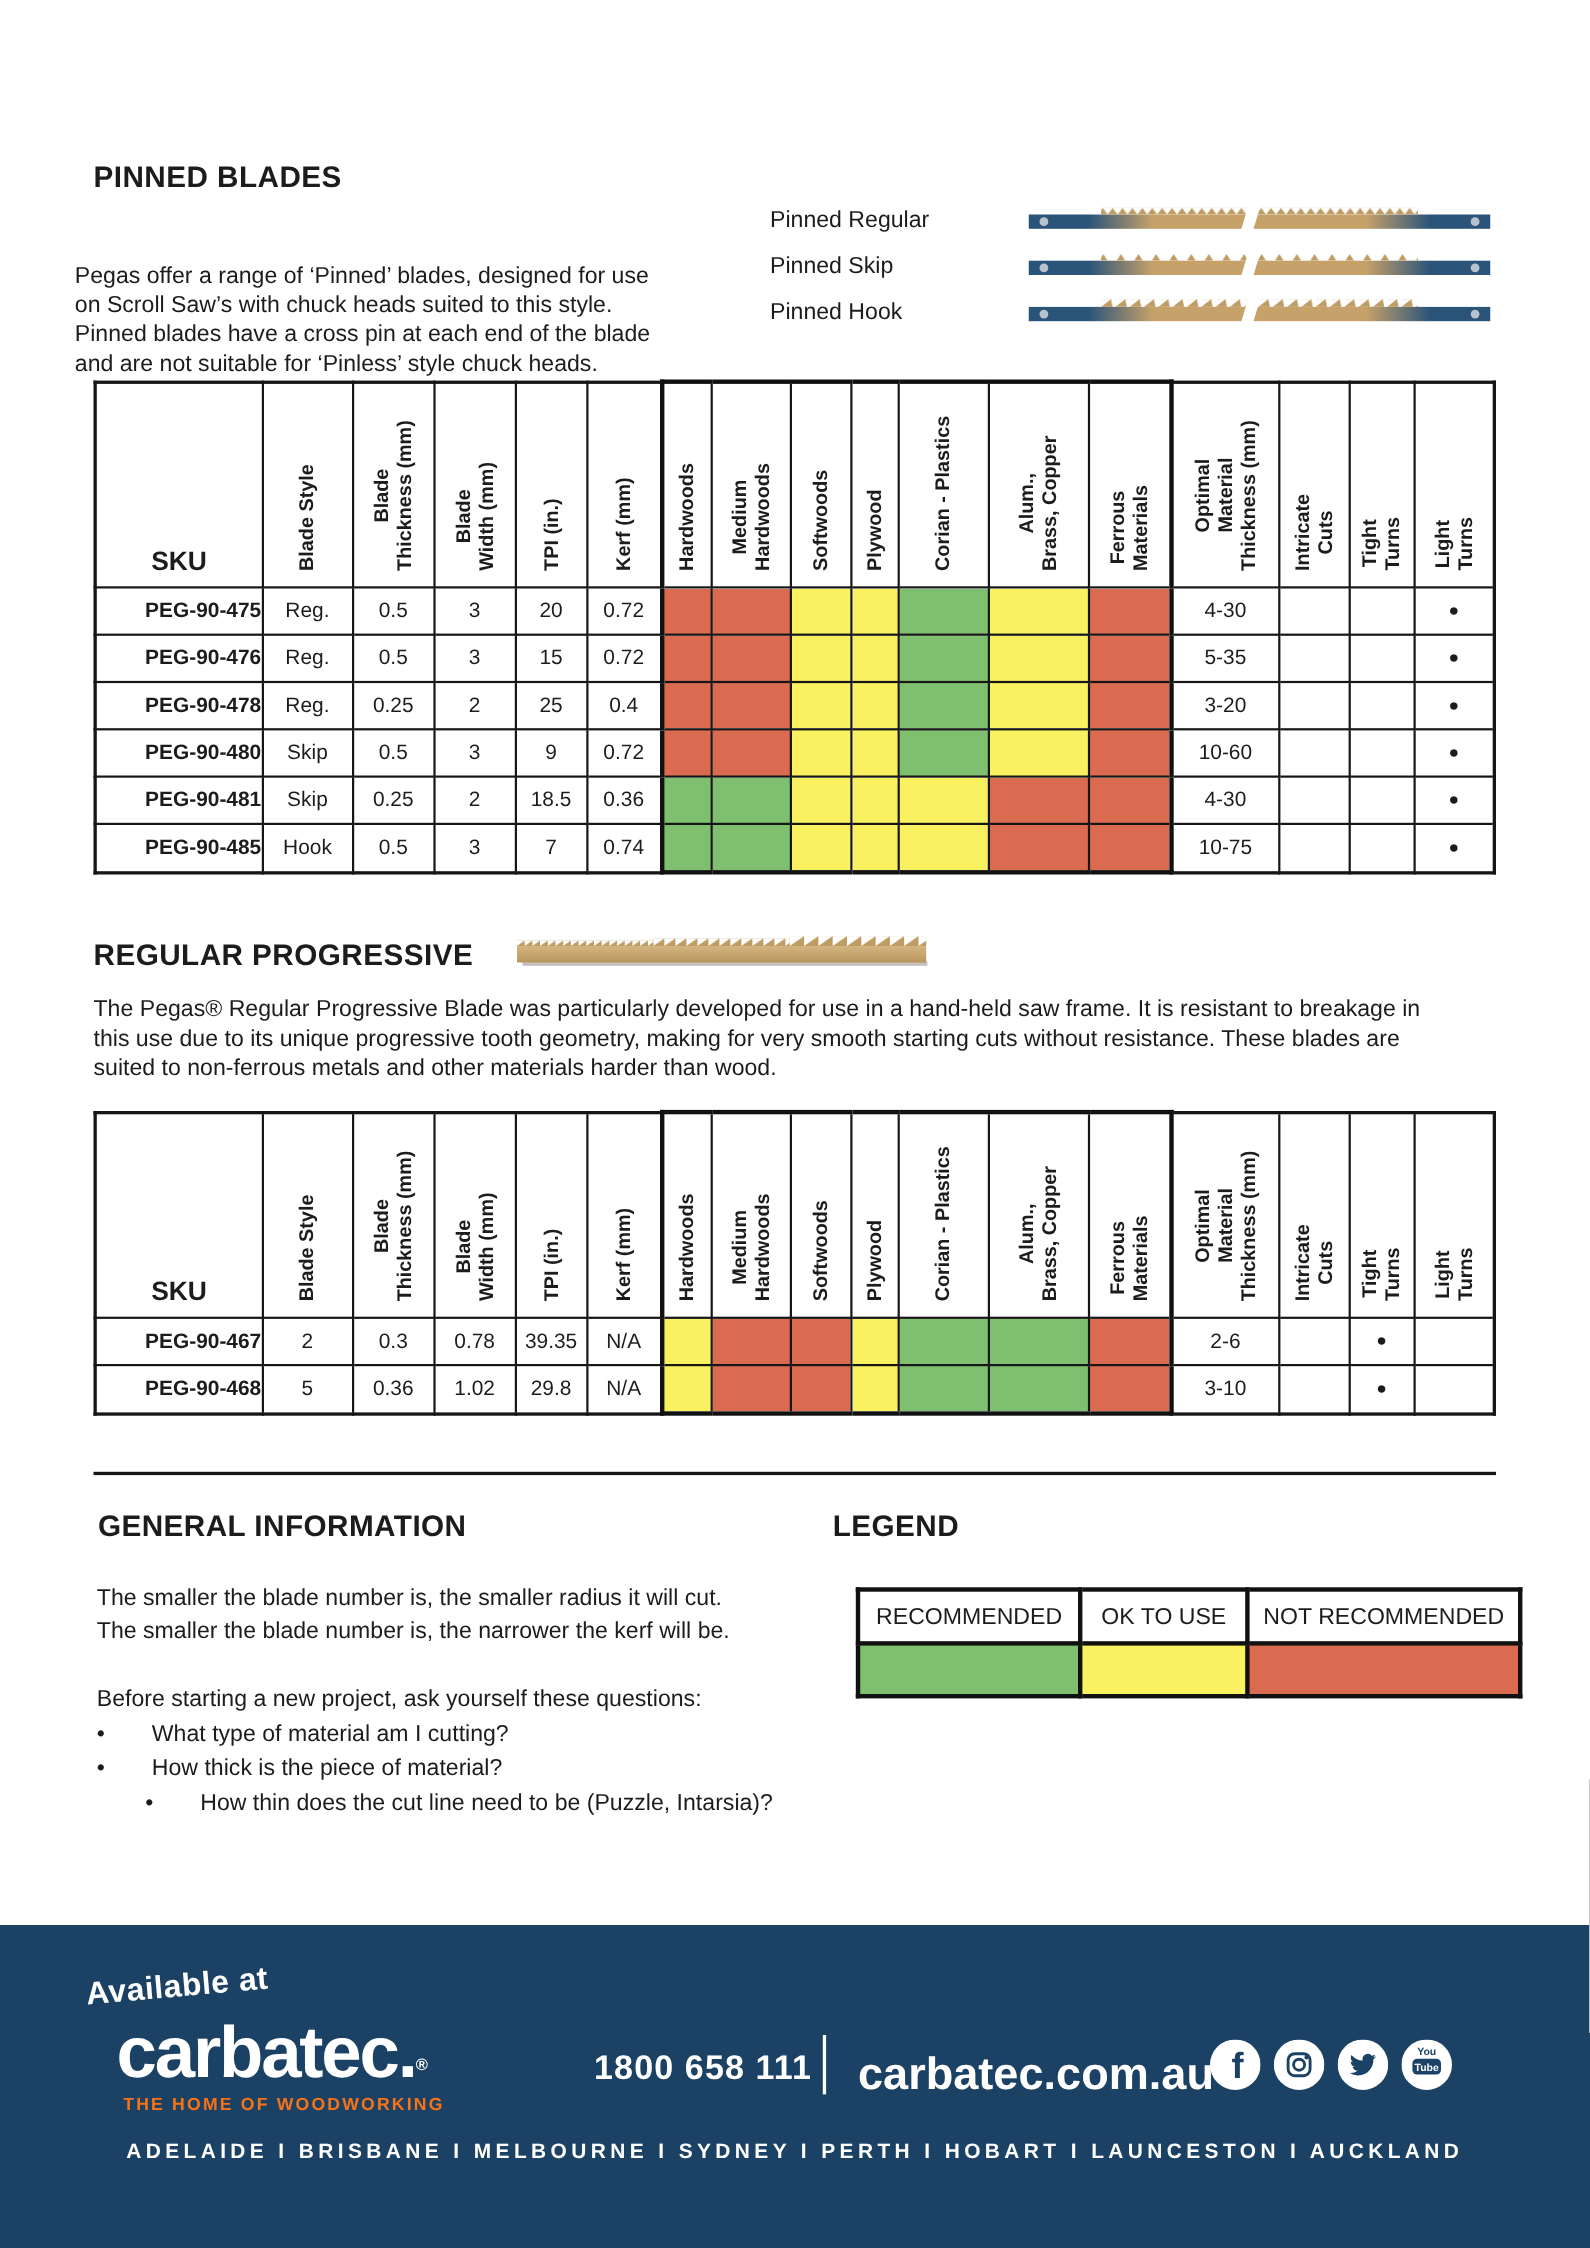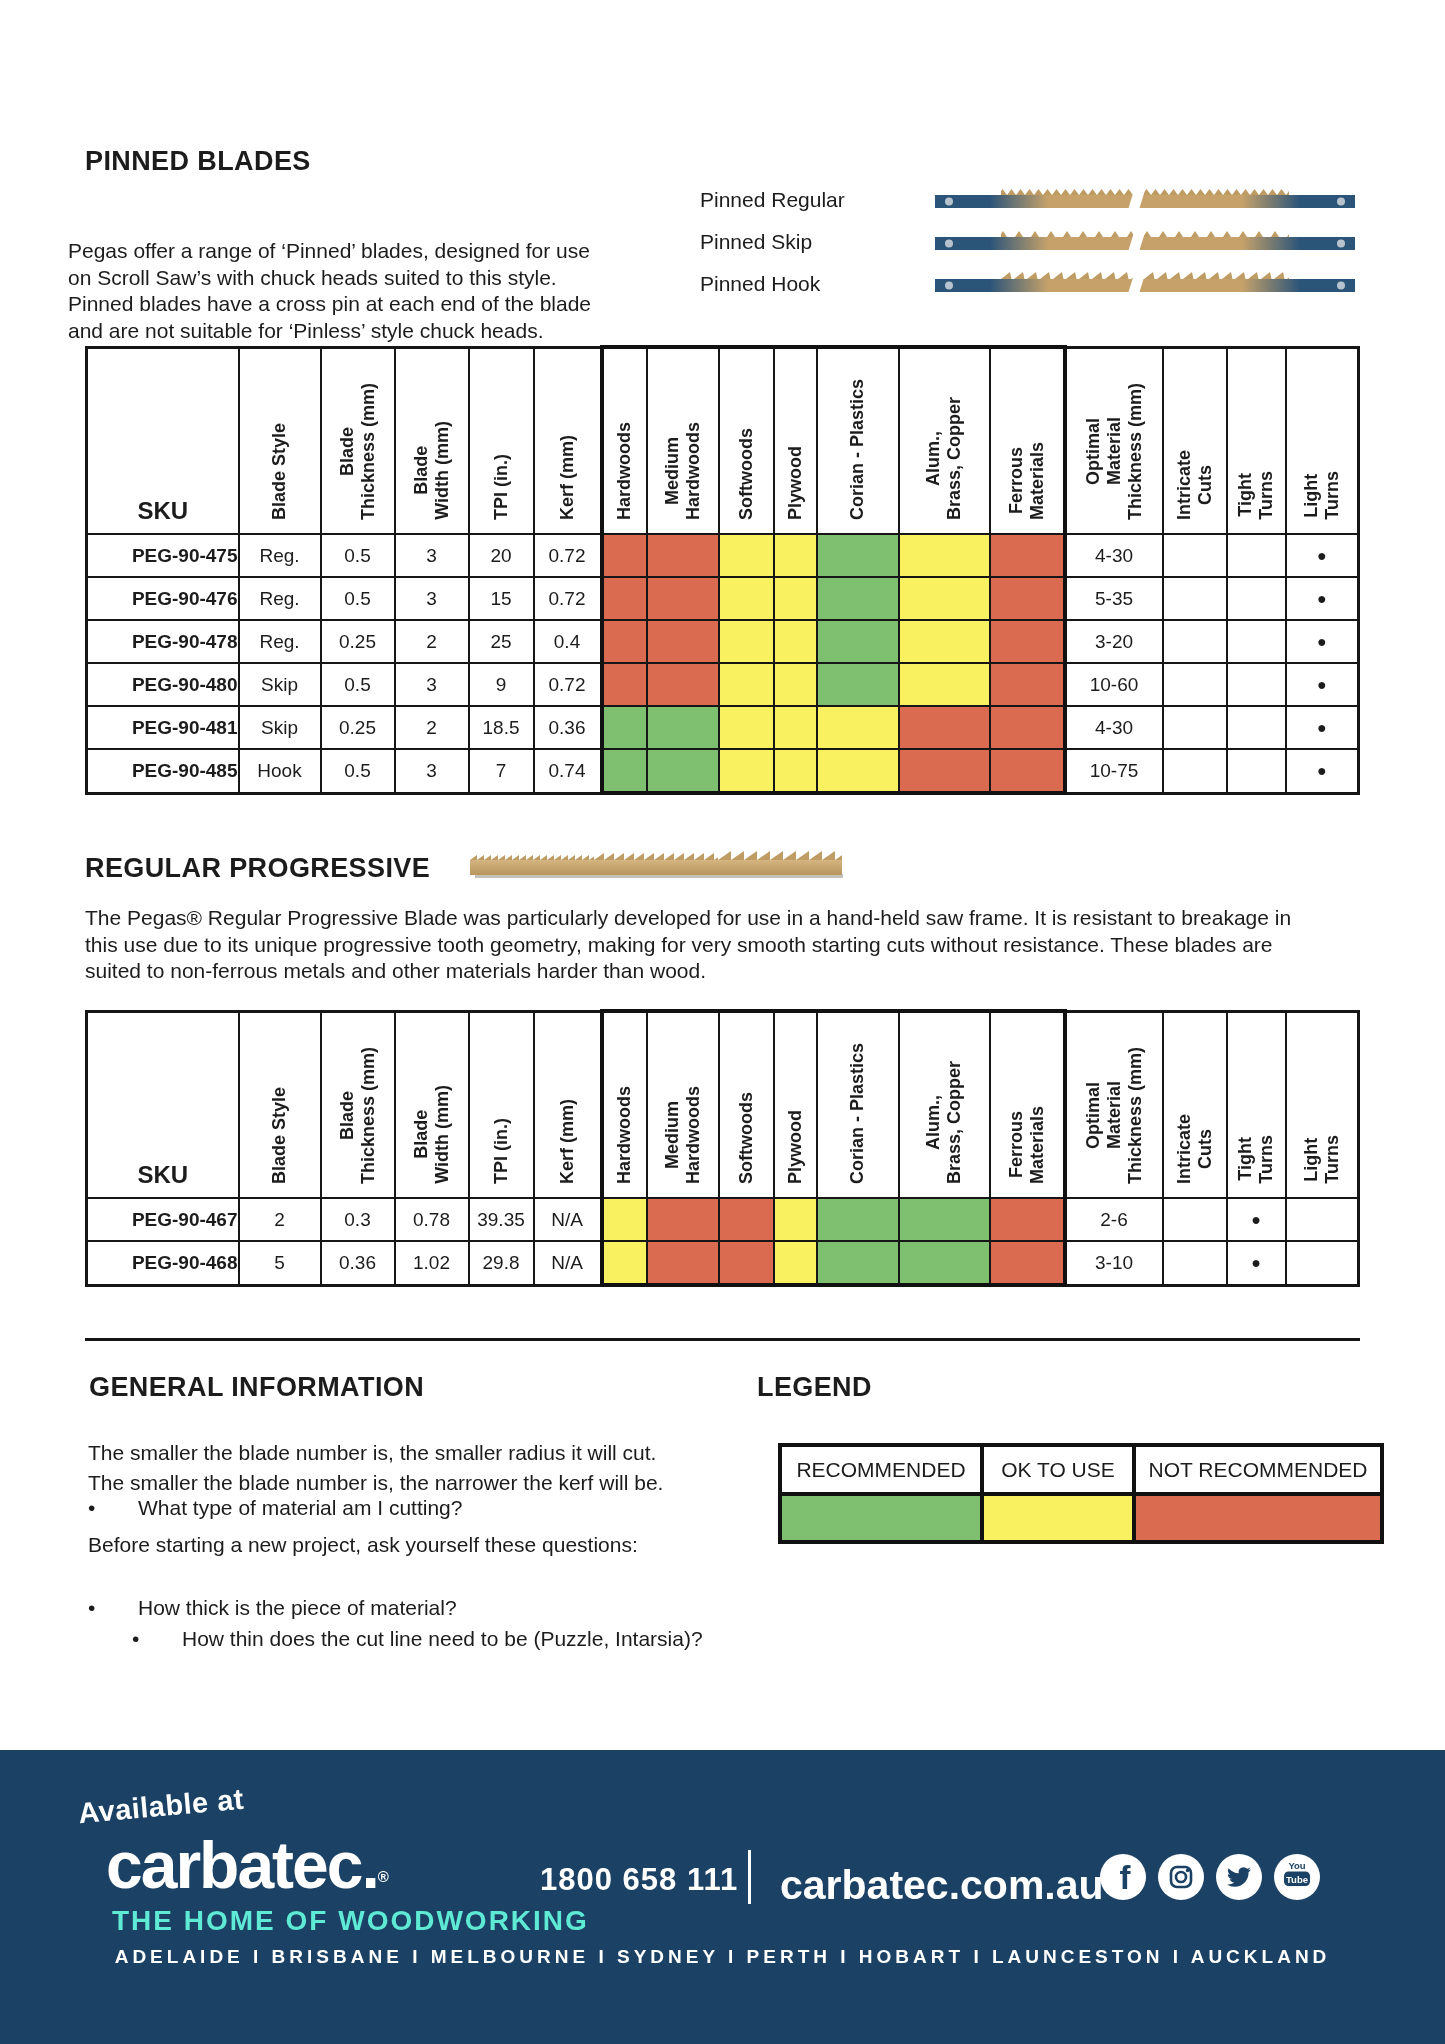--- a/index.html
+++ b/index.html
@@ -56,21 +56,21 @@
   #legend-table th{height:45px;font-size:21px;font-weight:normal;text-align:center;background:#fff;}
   #legend-table td{height:44px;}
 
   
   .footer{position:absolute;left:0;top:1750px;width:1445px;height:294px;background:#1B4264;}
   .footer .available{position:absolute;left:78px;top:40px;color:#fff;font-size:29px;font-weight:bold;
                      transform:rotate(-5deg);letter-spacing:.5px;}
   .footer .brand{position:absolute;left:106px;top:82px;color:#fff;font-size:66px;font-weight:bold;
                  letter-spacing:-2px;line-height:1;}
   .footer .brand .reg{font-size:15px;vertical-align:6px;letter-spacing:0;}
-  .footer .tagline{position:absolute;left:112px;top:155px;color:#5eead4;font-size:28px;
+  .footer .tagline{position:absolute;left:112px;top:155px;color:#f97316;font-size:16px;
                    font-weight:bold;letter-spacing:2px;}
   .footer .phone{position:absolute;left:540px;top:112px;color:#fff;font-size:31px;font-weight:bold;letter-spacing:1px;}
   .footer .vdiv{position:absolute;left:748px;top:100px;width:3px;height:54px;background:#fff;}
   .footer .website{position:absolute;left:780px;top:112px;color:#fff;font-size:41px;font-weight:bold;}
   .footer .social{position:absolute;left:1100px;top:104px;display:flex;gap:12px;}
   .footer .cities{position:absolute;left:0;top:196px;width:100%;text-align:center;color:#fff;
                   font-size:19px;font-weight:bold;letter-spacing:4px;}
   .hidden-defs{position:absolute;width:0;height:0;}
 </style>
 </head>
@@ -484,16 +484,16 @@
       <svg width="46" height="46" viewBox="0 0 46 46">
         <circle cx="23" cy="23" r="23" fill="#fff"></circle>
         <text x="23" y="14.5" font-size="9.5" font-weight="bold" fill="#1B4264" text-anchor="middle" font-family="Liberation Sans, sans-serif">You</text>
         <rect x="10" y="17.5" width="26" height="14.5" rx="4.5" fill="#1B4264"></rect>
         <text x="23" y="28.5" font-size="9.5" font-weight="bold" fill="#fff" text-anchor="middle" font-family="Liberation Sans, sans-serif">Tube</text>
       </svg>
     </div>
     <div class="cities">ADELAIDE  I  BRISBANE  I  MELBOURNE  I  SYDNEY  I  PERTH  I  HOBART  I  LAUNCESTON  I  AUCKLAND</div>
   </div>
 
-<div class="bullet-row" style="top: 1496px;"><span class="bmark">•</span><span class="btext">What type of material am I cutting?</span></div>
+<div class="bullet-row" style="top: 1565px;"><span class="bmark">•</span><span class="btext">What type of material am I cutting?</span></div>
     <div class="bullet-row" style="top: 1596px;"><span class="bmark">•</span><span class="btext">How thick is the piece of material?</span></div>
     <div class="bullet-row" style="top: 1627px; margin-left: 44px;"><span class="bmark">•</span><span class="btext">How thin does the cut line need to be (Puzzle, Intarsia)?</span></div>
   </div>
 
 </body></html>

